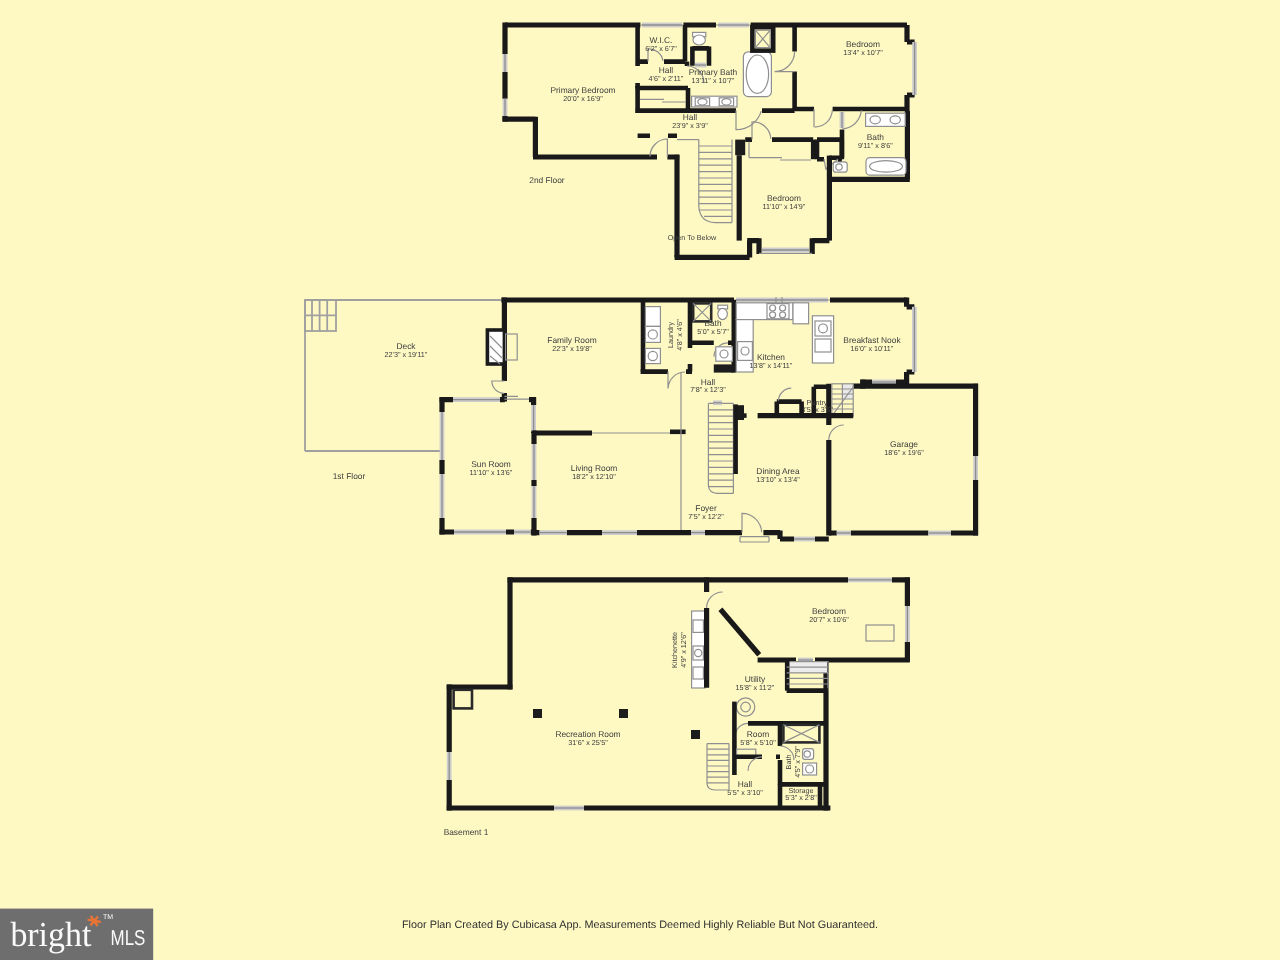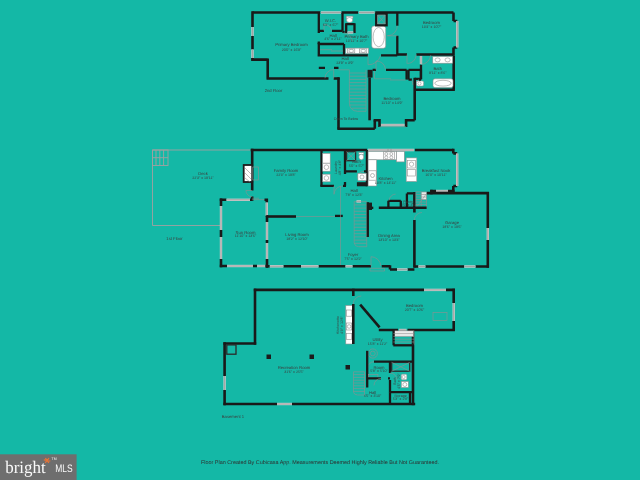--- a/index.html
+++ b/index.html
@@ -1,16 +1,16 @@
 <!DOCTYPE html>
 <html><head>
 <meta charset="utf-8">
 <style>
 html,body{margin:0;padding:0;background:#fff;}
-#page{position:relative;width:640px;height:480px;background:#14b8a6;overflow:hidden;
+#page{position:relative;width:640px;height:480px;background:#fef9c3;overflow:hidden;
 font-family:"Liberation Sans", sans-serif;-webkit-font-smoothing:antialiased;}
 text{text-rendering:geometricPrecision;}
 svg{position:absolute;top:0;left:0;}
 .rn{font-size:4.2px;fill:#3c3c3c;text-anchor:middle;font-family:"Liberation Sans", sans-serif;}
 .rd{font-size:3.6px;fill:#3c3c3c;text-anchor:middle;font-family:"Liberation Sans", sans-serif;}
 .fl{font-size:4.2px;fill:#3c3c3c;text-anchor:middle;font-family:"Liberation Sans", sans-serif;}
 .w{stroke:#191919;stroke-width:2.6;fill:none;stroke-linecap:butt;}
 .wi{stroke:#191919;stroke-width:2.3;fill:none;stroke-linecap:butt;}
 .wm{stroke:#2a2a2a;stroke-width:1.3;fill:none;}
 .t{stroke:#8f8f8f;stroke-width:0.6;fill:none;}

